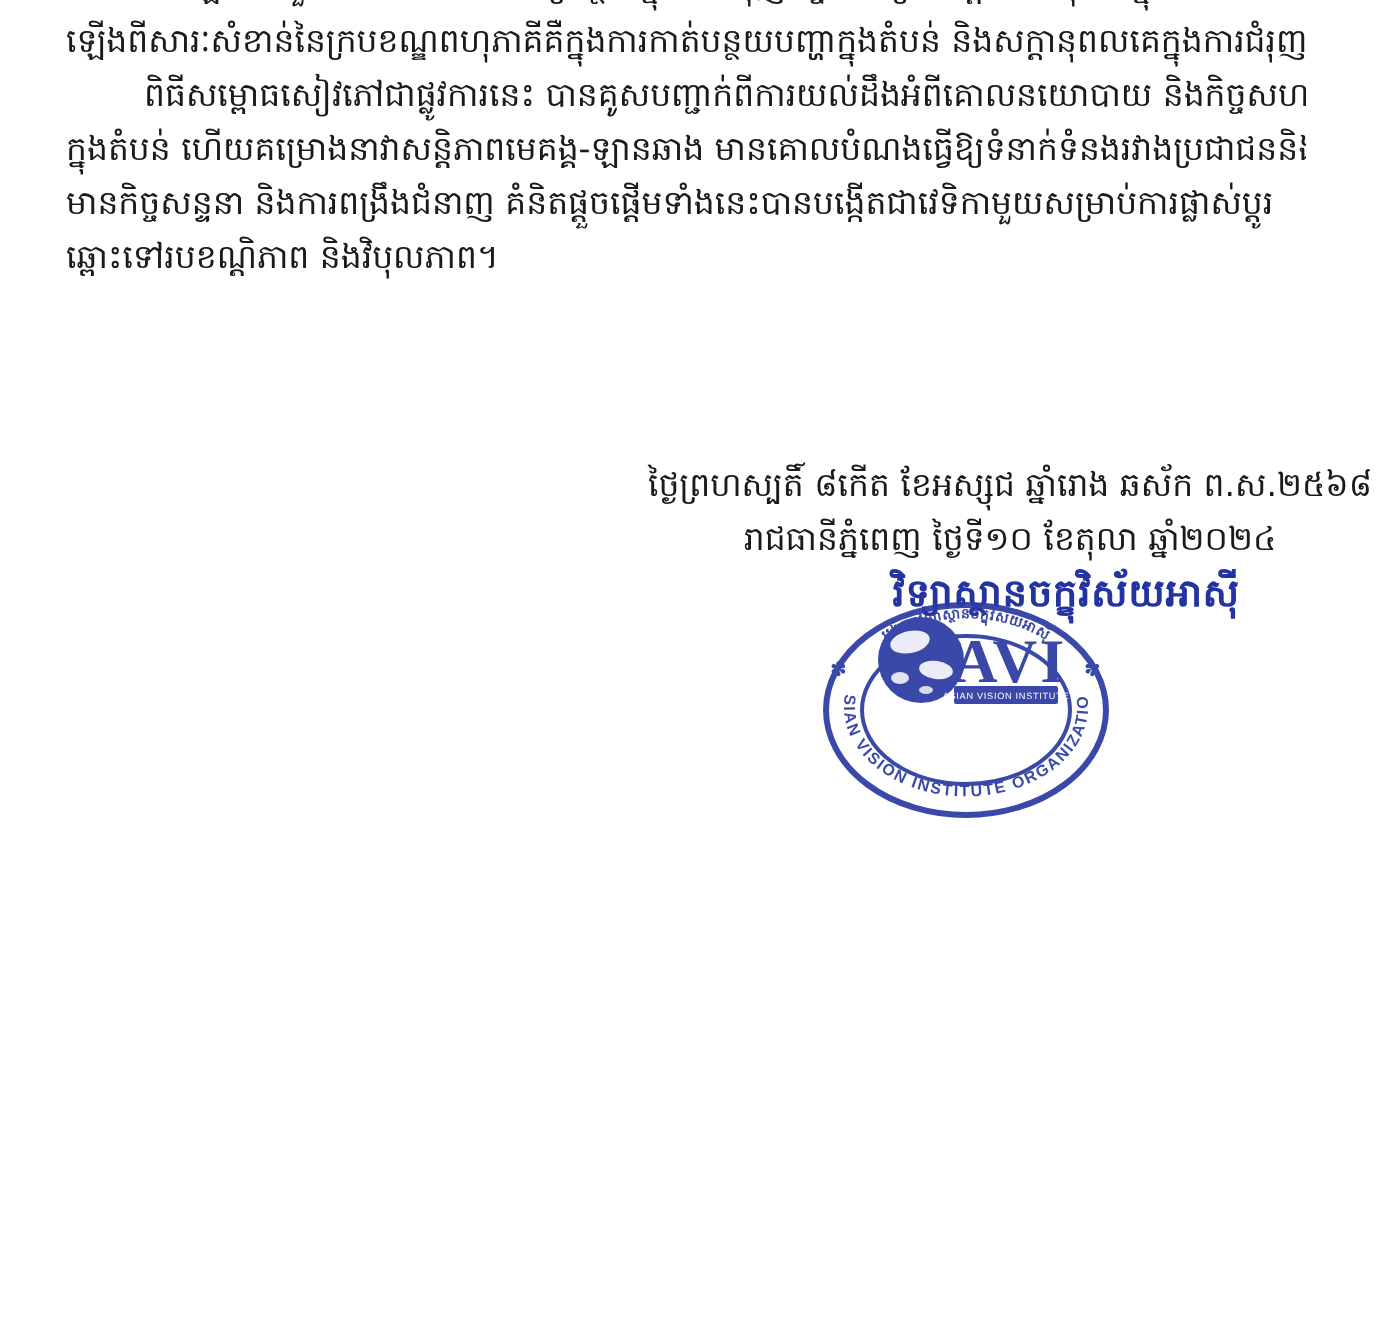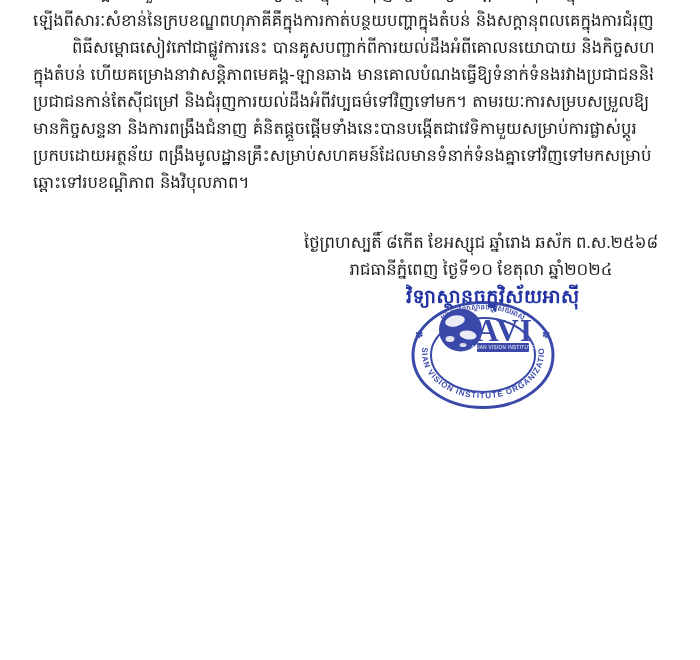--- a/index.html
+++ b/index.html
@@ -17,28 +17,28 @@
     font-size:16.5px;line-height:27px;white-space:nowrap;overflow:hidden;
   }
   .bodytext{
     position:absolute;left:33px;top:7px;width:620px;
     font-size:16.5px;
   }
   .line{height:27px;line-height:27px;white-space:nowrap;overflow:hidden;}
   .line.indent{text-indent:39px;}
   
   .dateblock{
-    position:absolute;left:292px;top:229px;width:378px;
-    text-align:center;font-size:16.5px;font-family:Liberation Serif, serif;
+    position:absolute;left:316px;top:229px;width:378px;
+    text-align:center;font-size:16.5px;
   }
   .dateblock .line{height:27px;line-height:27px;}
   
   .institute-title{
-    position:absolute;left:406px;top:284px;width:226px;
-    text-align:left;
+    position:absolute;left:394px;top:284px;width:226px;
+    text-align:right;
     color:#2334a2;font-weight:bold;font-size:19px;
     letter-spacing:.5px;white-space:nowrap;overflow:hidden;
   }
   
   .stamp{
     position:absolute;left:405px;top:296px;width:160px;height:122px;
     opacity:.92;
   }
   .stamp text{fill:#2a3aa2;}
   .ring-en{
@@ -63,23 +63,21 @@
 <body>
 
 <div id="page">
 
   <div class="clipped-line">បានលើកឡើងអំពីតួនាទីដ៏សំខាន់របស់វិទ្យាស្ថានក្នុងការជំរុញកិច្ចសហប្រតិបត្តិការពហុភាគីក្នុងតំបន់</div>
 
   <div class="bodytext">
     <div class="line">ឡើងពីសារៈសំខាន់នៃក្របខណ្ឌពហុភាគីគឺក្នុងការកាត់បន្ថយបញ្ហាក្នុងតំបន់ និងសក្តានុពលគេក្នុងការជំរុញស្ថិរ</div>
     <div class="line indent">ពិធីសម្ពោធសៀវភៅជាផ្លូវការនេះ បានគូសបញ្ជាក់ពីការយល់ដឹងអំពីគោលនយោបាយ និងកិច្ចសហការ</div>
     <div class="line">ក្នុងតំបន់ ហើយគម្រោងនាវាសន្តិភាពមេគង្គ-ឡានឆាង មានគោលបំណងធ្វើឱ្យទំនាក់ទំនងរវាងប្រជាជននិង</div>
-    <div class="line">ប្រជាជនកាន់តែស៊ីជម្រៅ និងជំរុញការយល់ដឹងអំពីវប្បធម៌ទៅវិញទៅមក។ តាមរយៈការសម្របសម្រួលឱ្យ</div>
     <div class="line">មានកិច្ចសន្ទនា និងការពង្រឹងជំនាញ គំនិតផ្តួចផ្តើមទាំងនេះបានបង្កើតជាវេទិកាមួយសម្រាប់ការផ្លាស់ប្តូរ</div>
-    <div class="line">ប្រកបដោយអត្ថន័យ ពង្រឹងមូលដ្ឋានគ្រឹះសម្រាប់សហគមន៍ដែលមានទំនាក់ទំនងគ្នាទៅវិញទៅមកសម្រាប់</div>
     <div class="line">ឆ្ពោះទៅរបខណ្តិភាព និងវិបុលភាព។</div>
   </div>
 
   <div class="dateblock">
     <div class="line">ថ្ងៃព្រហស្បតិ៍ ៨កើត ខែអស្សុជ ឆ្នាំរោង ឆស័ក ព.ស.២៥៦៨</div>
     <div class="line">រាជធានីភ្នំពេញ ថ្ងៃទី១០ ខែតុលា ឆ្នាំ២០២៤</div>
   </div>
 
   <div class="institute-title">វិទ្យាស្ថានចក្ខុវិស័យអាស៊ី</div>
 

